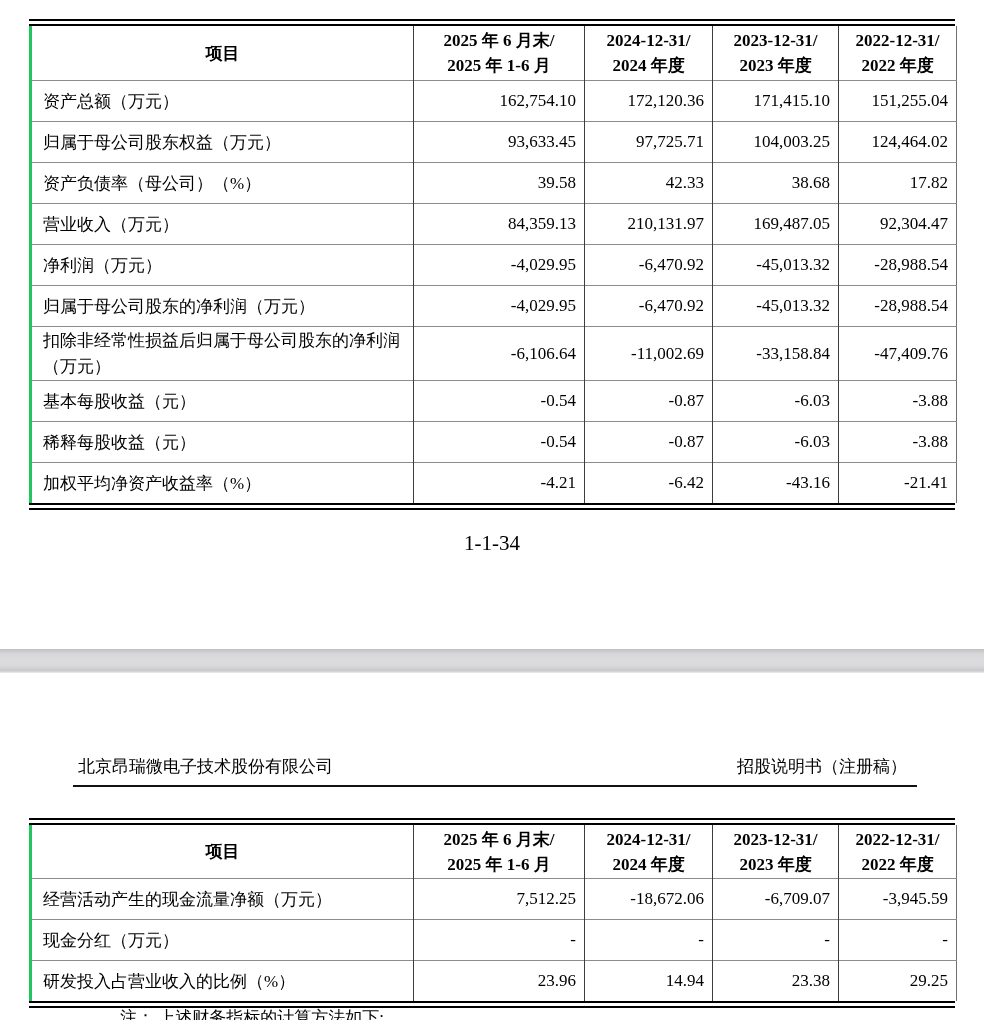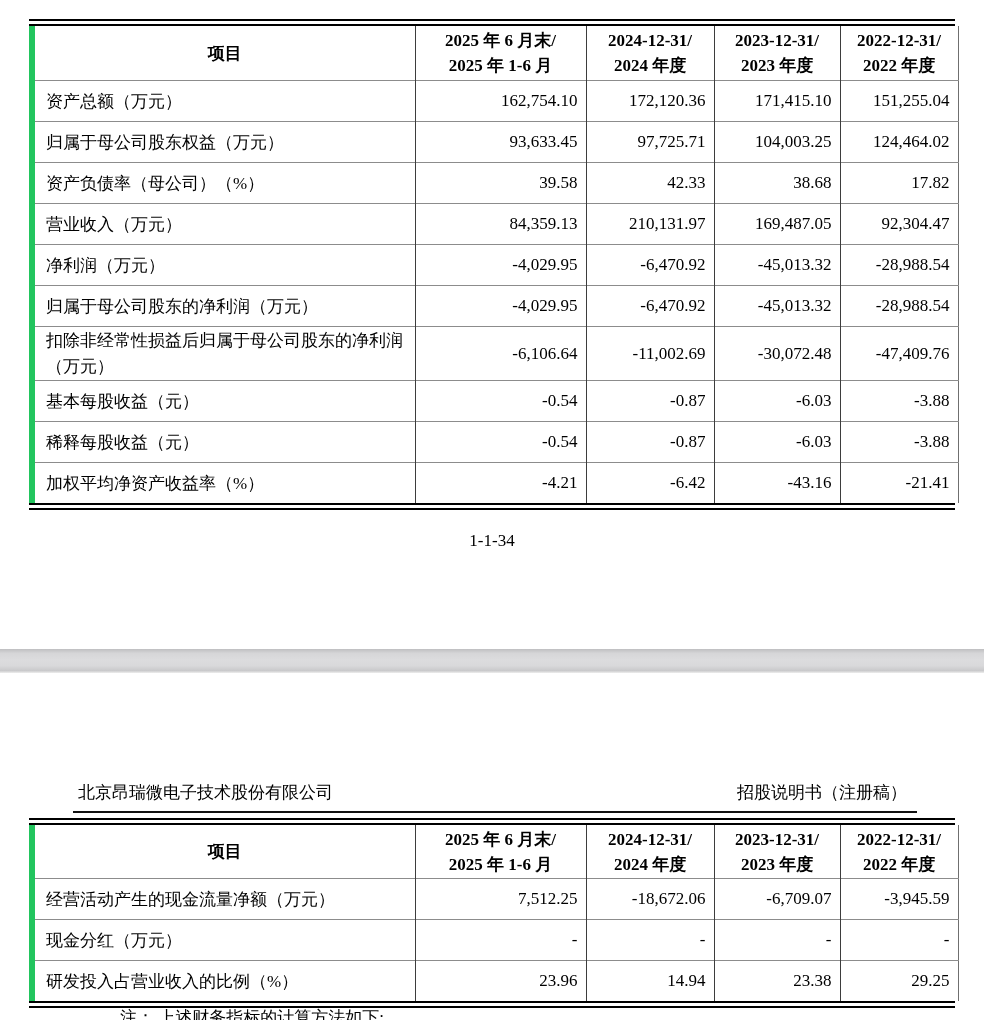--- a/index.html
+++ b/index.html
@@ -26,21 +26,21 @@
     box-sizing: border-box;
     border-top: 2.5px solid #000;
     border-bottom: 2.5px solid #000;
   }
 
   table.fin-table {
     border-collapse: collapse;
     table-layout: fixed;
     width: 100%;
     font-size: 17px;
-    border-left: 6px solid #22c55e;
+    border-left: 3px solid #22c55e;
     border-right: 1px solid #6f6f6f;
   }
   .fin-table th, .fin-table td {
     border-left: 1px solid #3d3d3d;
     border-top: 1px solid #8c8c8c;
     padding: 0;
     vertical-align: middle;
     overflow: hidden;
   }
   .fin-table th:first-child, .fin-table td:first-child { border-left: none; }
@@ -69,39 +69,39 @@
   }
   .fin-table tr.tall td { height: 53px; line-height: 26px; }
 
   
   .page-number {
     position: absolute;
     left: 29px;
     width: 926px;
     top: 531px;
     text-align: center;
-    font-size: 17px;
+    font-size: 21px;
   }
 
   
   .page-gap {
     position: absolute;
     left: 0;
     top: 649px;
     width: 984px;
     height: 24px;
     background: linear-gradient(to bottom,
       #bfbfc1 0%, #d6d6d8 18%, #dcdcde 45%, #d9d9db 70%, #c9c9cb 90%, #eeeeee 100%);
   }
 
   
   .running-header {
     position: absolute;
     left: 73px;
-    top: 781px;
+    top: 755px;
     width: 844px;
     display: flex;
     justify-content: space-between;
     align-items: flex-end;
     font-size: 17px;
     padding-bottom: 7px;
     border-bottom: 2px solid #111111;
     box-sizing: content-box;
   }
   .running-header .left-text { padding-left: 5px; }
@@ -190,21 +190,21 @@
         <td class="lbl">归属于母公司股东的净利润（万元）</td>
         <td class="num">-4,029.95</td>
         <td class="num">-6,470.92</td>
         <td class="num">-45,013.32</td>
         <td class="num">-28,988.54</td>
       </tr>
       <tr class="tall">
         <td class="lbl">扣除非经常性损益后归属于母公司股东的净利润（万元）</td>
         <td class="num">-6,106.64</td>
         <td class="num">-11,002.69</td>
-        <td class="num">-30,072.48</td>
+        <td class="num">-33,158.84</td>
         <td class="num">-47,409.76</td>
       </tr>
       <tr>
         <td class="lbl">基本每股收益（元）</td>
         <td class="num">-0.54</td>
         <td class="num">-0.87</td>
         <td class="num">-6.03</td>
         <td class="num">-3.88</td>
       </tr>
       <tr>

